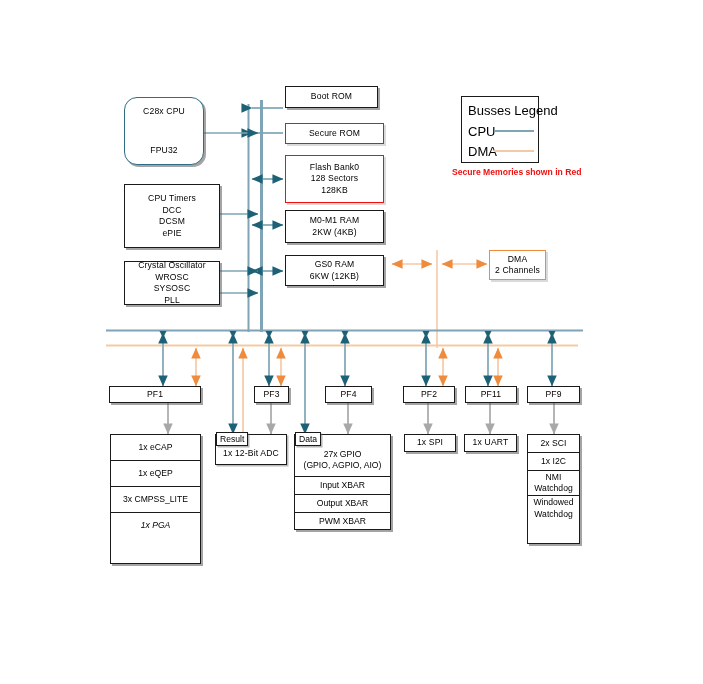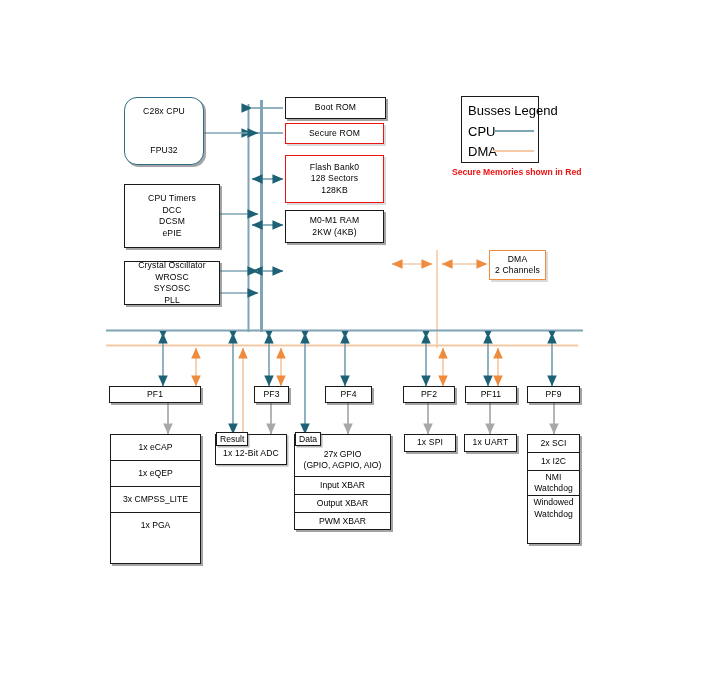--- a/index.html
+++ b/index.html
@@ -190,39 +190,43 @@
     <span class="ln">ePIE</span>
   </div>
 
   <div class="box" style="left:124px;top:261px;width:96px;height:44px;">
     <span class="ln">Crystal Oscillator</span>
     <span class="ln">WROSC</span>
     <span class="ln">SYSOSC</span>
     <span class="ln">PLL</span>
   </div>
 
-  <div class="box" style="left:285px;top:97px;width:101px;height:22px;">
+  <div class="box" style="left:285px;top:86px;width:93px;height:22px;">
     <span class="ln">Boot ROM</span>
   </div>
 
   <div class="box red" style="left:285px;top:123px;width:99px;height:21px;">
     <span class="ln">Secure ROM</span>
   </div>
 
   <div class="box red" style="left:285px;top:155px;width:99px;height:48px;">
     <span class="ln">Flash Bank0</span>
     <span class="ln">128 Sectors</span>
     <span class="ln">128KB</span>
   </div>
 
   <div class="box" style="left:285px;top:210px;width:99px;height:33px;">
     <span class="ln">M0-M1 RAM</span>
     <span class="ln">2KW (4KB)</span>
   </div>
 
+  <div class="box" style="left:285px;top:255px;width:99px;height:31px;">
+    <span class="ln">GS0 RAM</span>
+    <span class="ln">6KW (12KB)</span>
+  </div>
 
   <div class="box orange" style="left:489px;top:250px;width:57px;height:30px;">
     <span class="ln">DMA</span>
     <span class="ln">2 Channels</span>
   </div>
 
   <div id="legend-box" style="left:461px;top:96px;width:78px;height:67px;">
     <span class="lg-title">Busses Legend</span>
     <span class="lg-row" style="top:27px;">CPU</span>
     <span class="lg-swatch" style="left:32px;top:33px;background:#7ea4b5;"></span>
@@ -256,21 +260,21 @@
   <div class="stack" style="left:110px;top:434px;width:91px;height:130px;">
     <div class="cell" style="height:26px;">
       <span class="ln">1x eCAP</span>
     </div>
     <div class="cell" style="height:26px;">
       <span class="ln">1x eQEP</span>
     </div>
     <div class="cell" style="height:26px;">
       <span class="ln">3x CMPSS_LITE</span>
     </div>
-    <div class="cell" style="height:26px;">
+    <div class="cell" style="height:26px;font-style:italic;">
       <span class="ln">1x PGA</span>
     </div>
   </div>
 
   <div class="box thin" style="left:215px;top:434px;width:72px;height:31px;">
     <span class="ln" style="margin-top:8px;">1x 12-Bit ADC</span>
   </div>
   <div class="tab" style="left:216px;top:432px;">
     <span>Result</span>
   </div>

